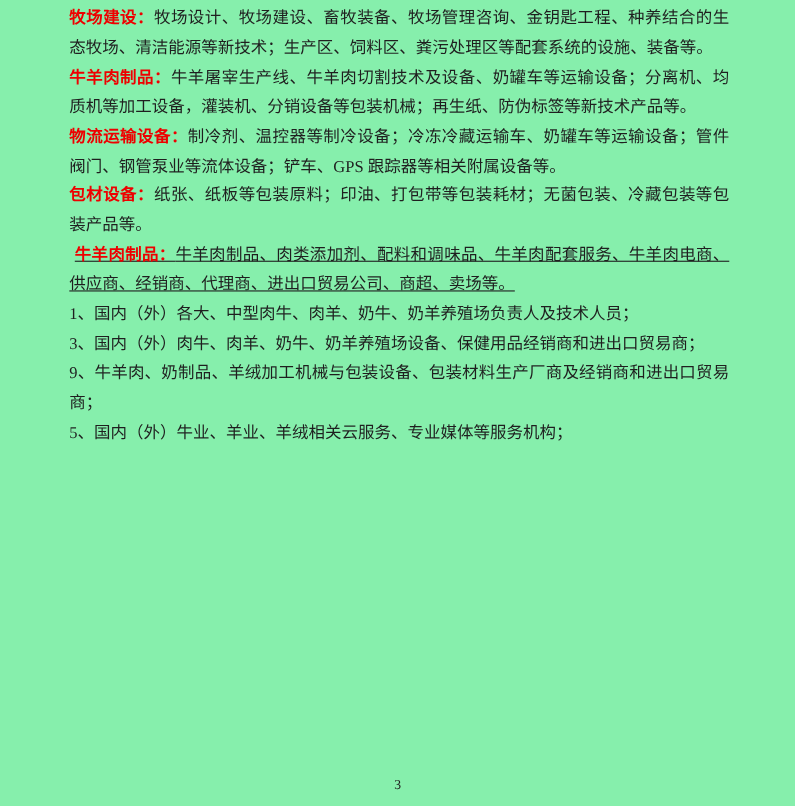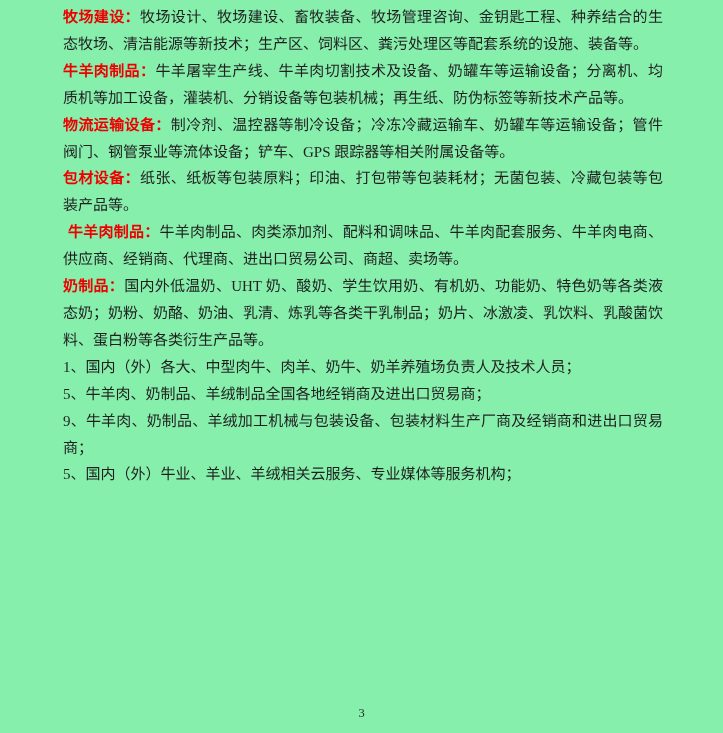--- a/index.html
+++ b/index.html
@@ -31,21 +31,21 @@
     color: #1f1f1f;
   }
   .lead {
     color: #ee0000;
     font-weight: bold;
   }
   p.subhead {
     color: #ee0000;
     font-weight: bold;
   }
-  p.indent-sm { text-indent: 5px; }
+  p.indent-sm { text-indent: 5px; text-decoration: underline; }
   .pagenum {
     position: absolute;
     left: 0; top: 704px;
     width: 723px;
     text-align: center;
     font-size: 12.5px;
     line-height: 18px;
     color: #1f1f1f;
   }
 </style>
@@ -59,25 +59,24 @@
 
     <p class="para"><span class="lead">牛羊肉制品：</span><span>牛羊屠宰生产线、牛羊肉切割技术及设备、奶罐车等运输设备；分离机、均质机等加工设备，灌装机、分销设备等包装机械；再生纸、防伪标签等新技术产品等。</span></p>
 
     <p class="para"><span class="lead">物流运输设备：</span><span>制冷剂、温控器等制冷设备；冷冻冷藏运输车、奶罐车等运输设备；管件阀门、钢管泵业等流体设备；铲车、GPS 跟踪器等相关附属设备等。</span></p>
 
     <p class="para"><span class="lead">包材设备：</span><span>纸张、纸板等包装原料；印油、打包带等包装耗材；无菌包装、冷藏包装等包装产品等。</span></p>
 
     <p class="para indent-sm"><span class="lead">牛羊肉制品：</span><span>牛羊肉制品、肉类添加剂、配料和调味品、牛羊肉配套服务、牛羊肉电商、供应商、经销商、代理商、进出口贸易公司、商超、卖场等。</span></p>
 
 
-    <p class="para"><span class="lead">奶制品：</span><span>国内外低温奶、UHT 奶、酸奶、学生饮用奶、有机奶、功能奶、特色奶等各类液态奶；奶粉、奶酪、奶油、乳清、炼乳等各类干乳制品；奶片、冰激凌、乳饮料、乳酸菌饮料、蛋白粉等各类衍生产品等。</span></p>
 
 
 
     <p class="para">1、国内（外）各大、中型肉牛、肉羊、奶牛、奶羊养殖场负责人及技术人员；</p>
-    <p class="para">5、牛羊肉、奶制品、羊绒制品全国各地经销商及进出口贸易商；</p>
+    <p class="para">3、国内（外）肉牛、肉羊、奶牛、奶羊养殖场设备、保健用品经销商和进出口贸易商；</p>
     <p class="para">9、牛羊肉、奶制品、羊绒加工机械与包装设备、包装材料生产厂商及经销商和进出口贸易商；</p>
     <p class="para">5、国内（外）牛业、羊业、羊绒相关云服务、专业媒体等服务机构；</p>
 
   </div>
 
   <div class="pagenum">3</div>
 </div>
 
 </body></html>

